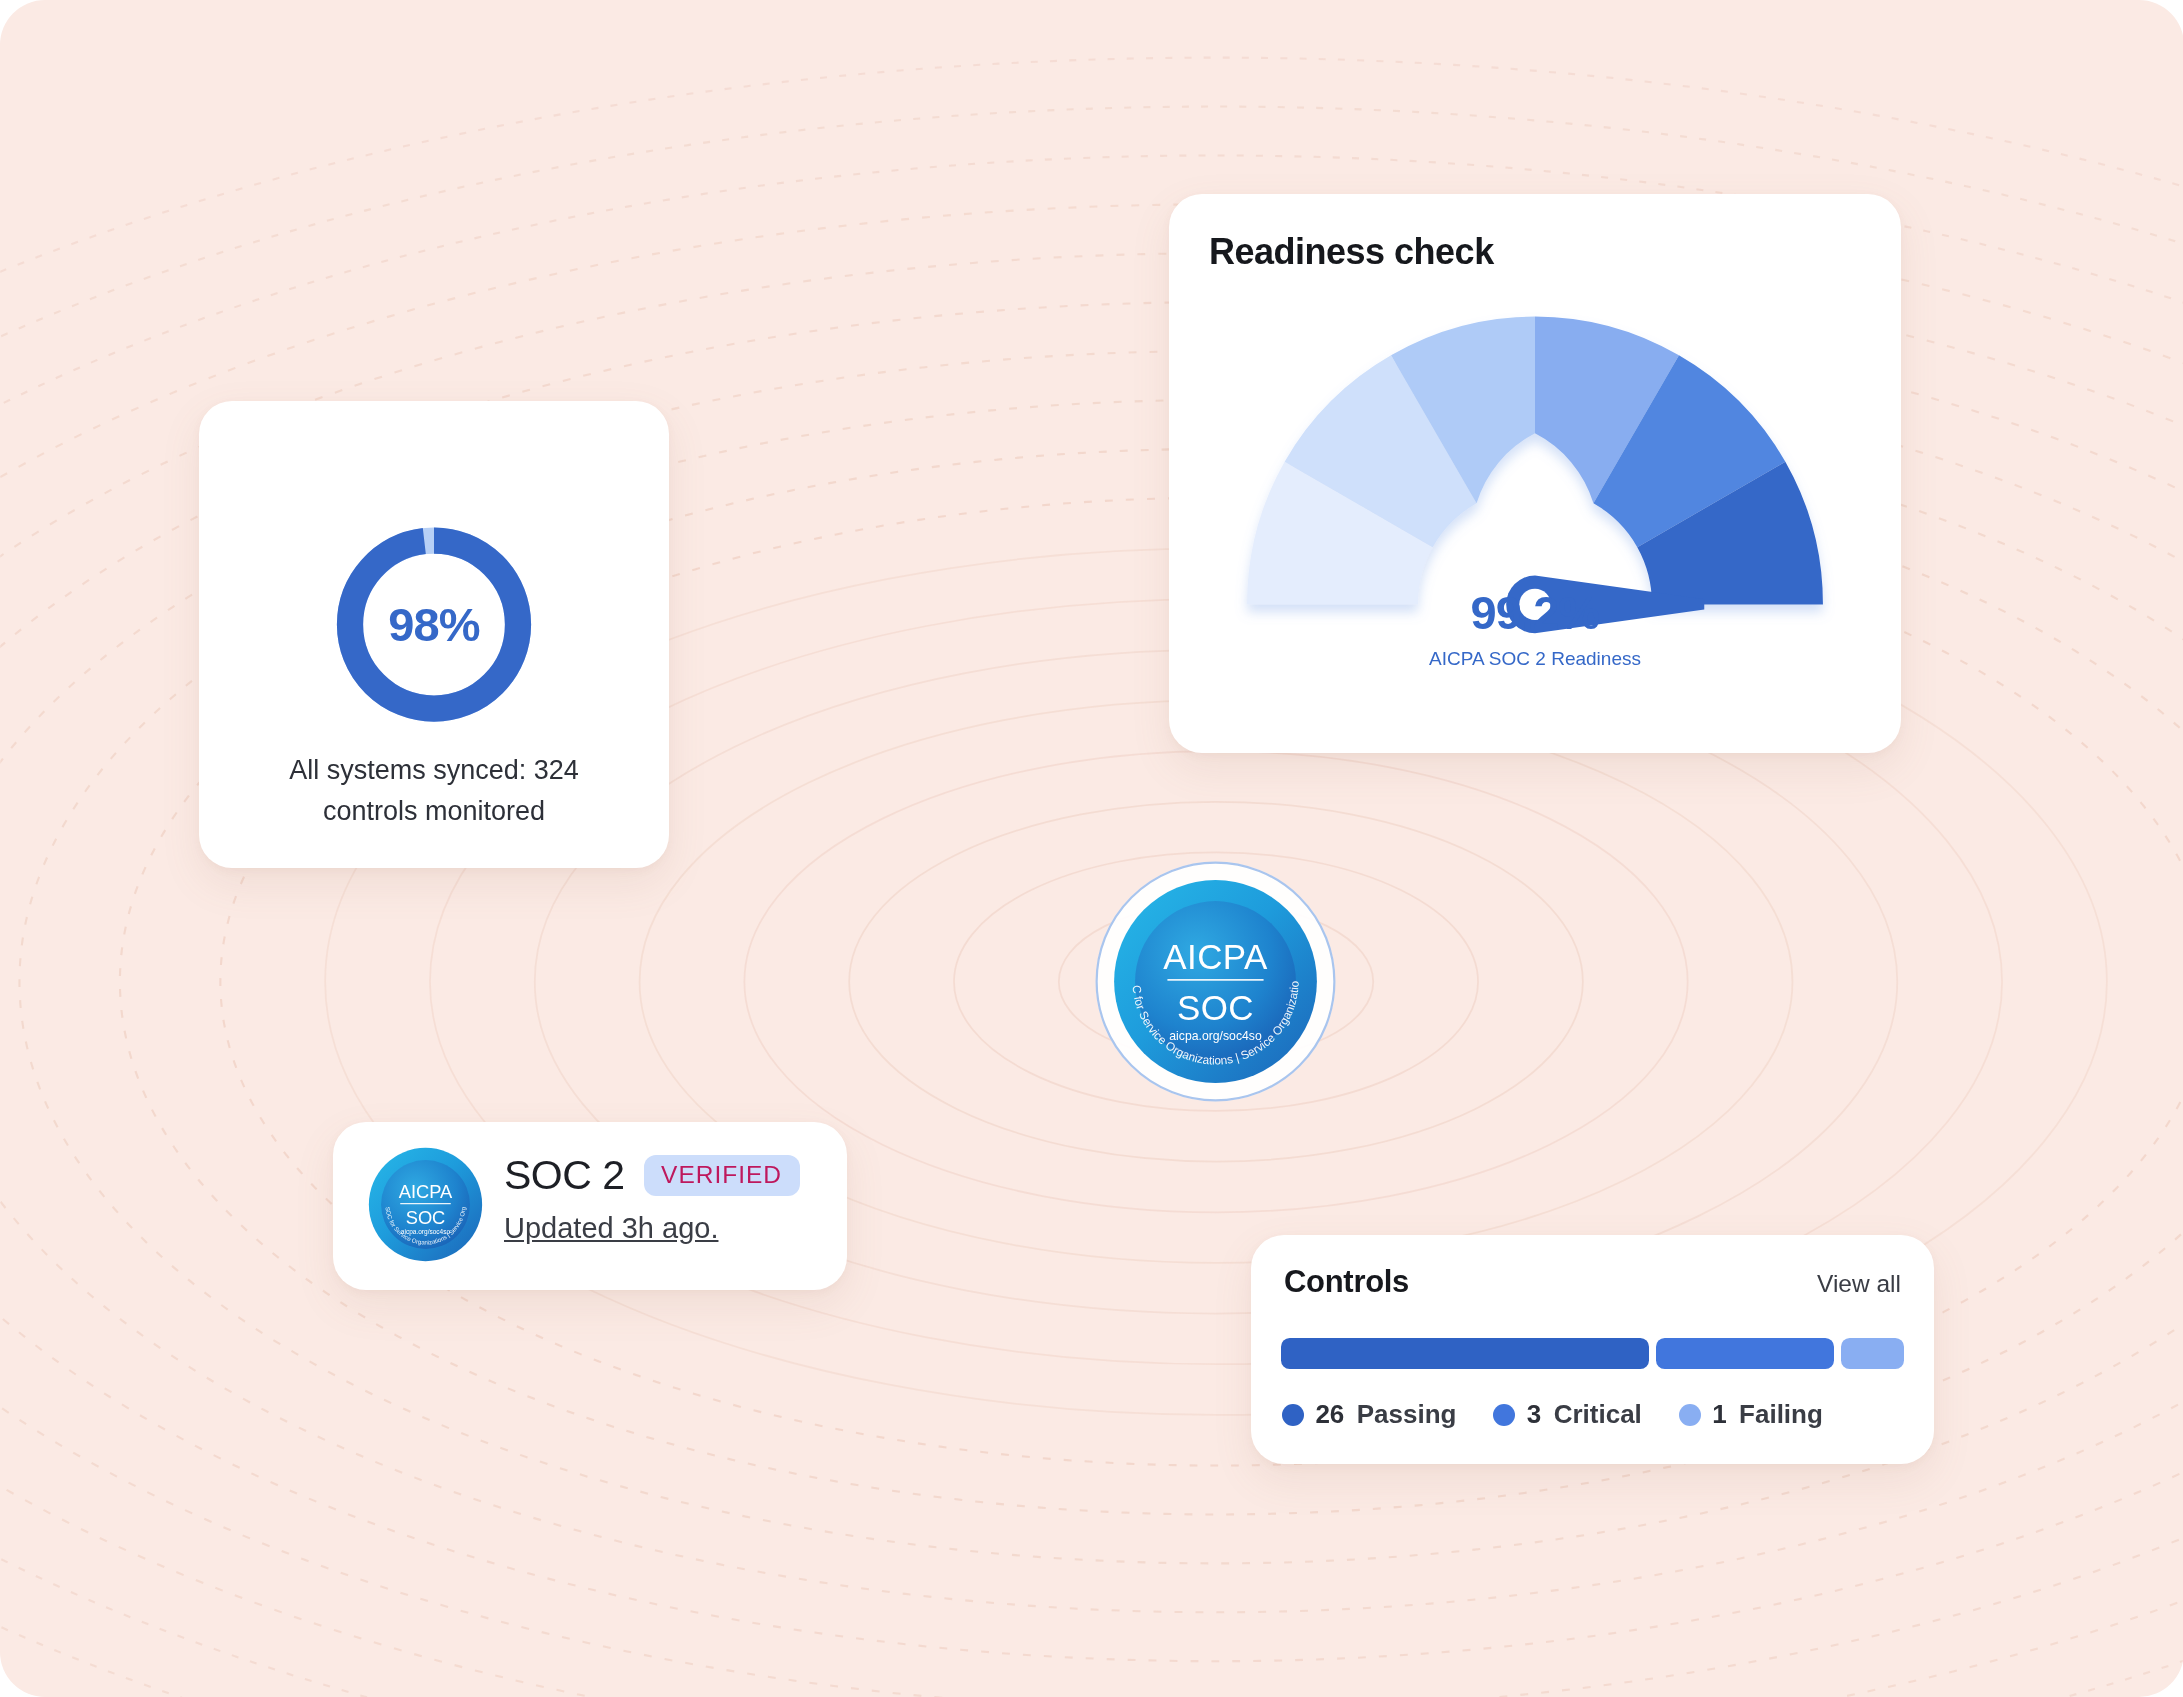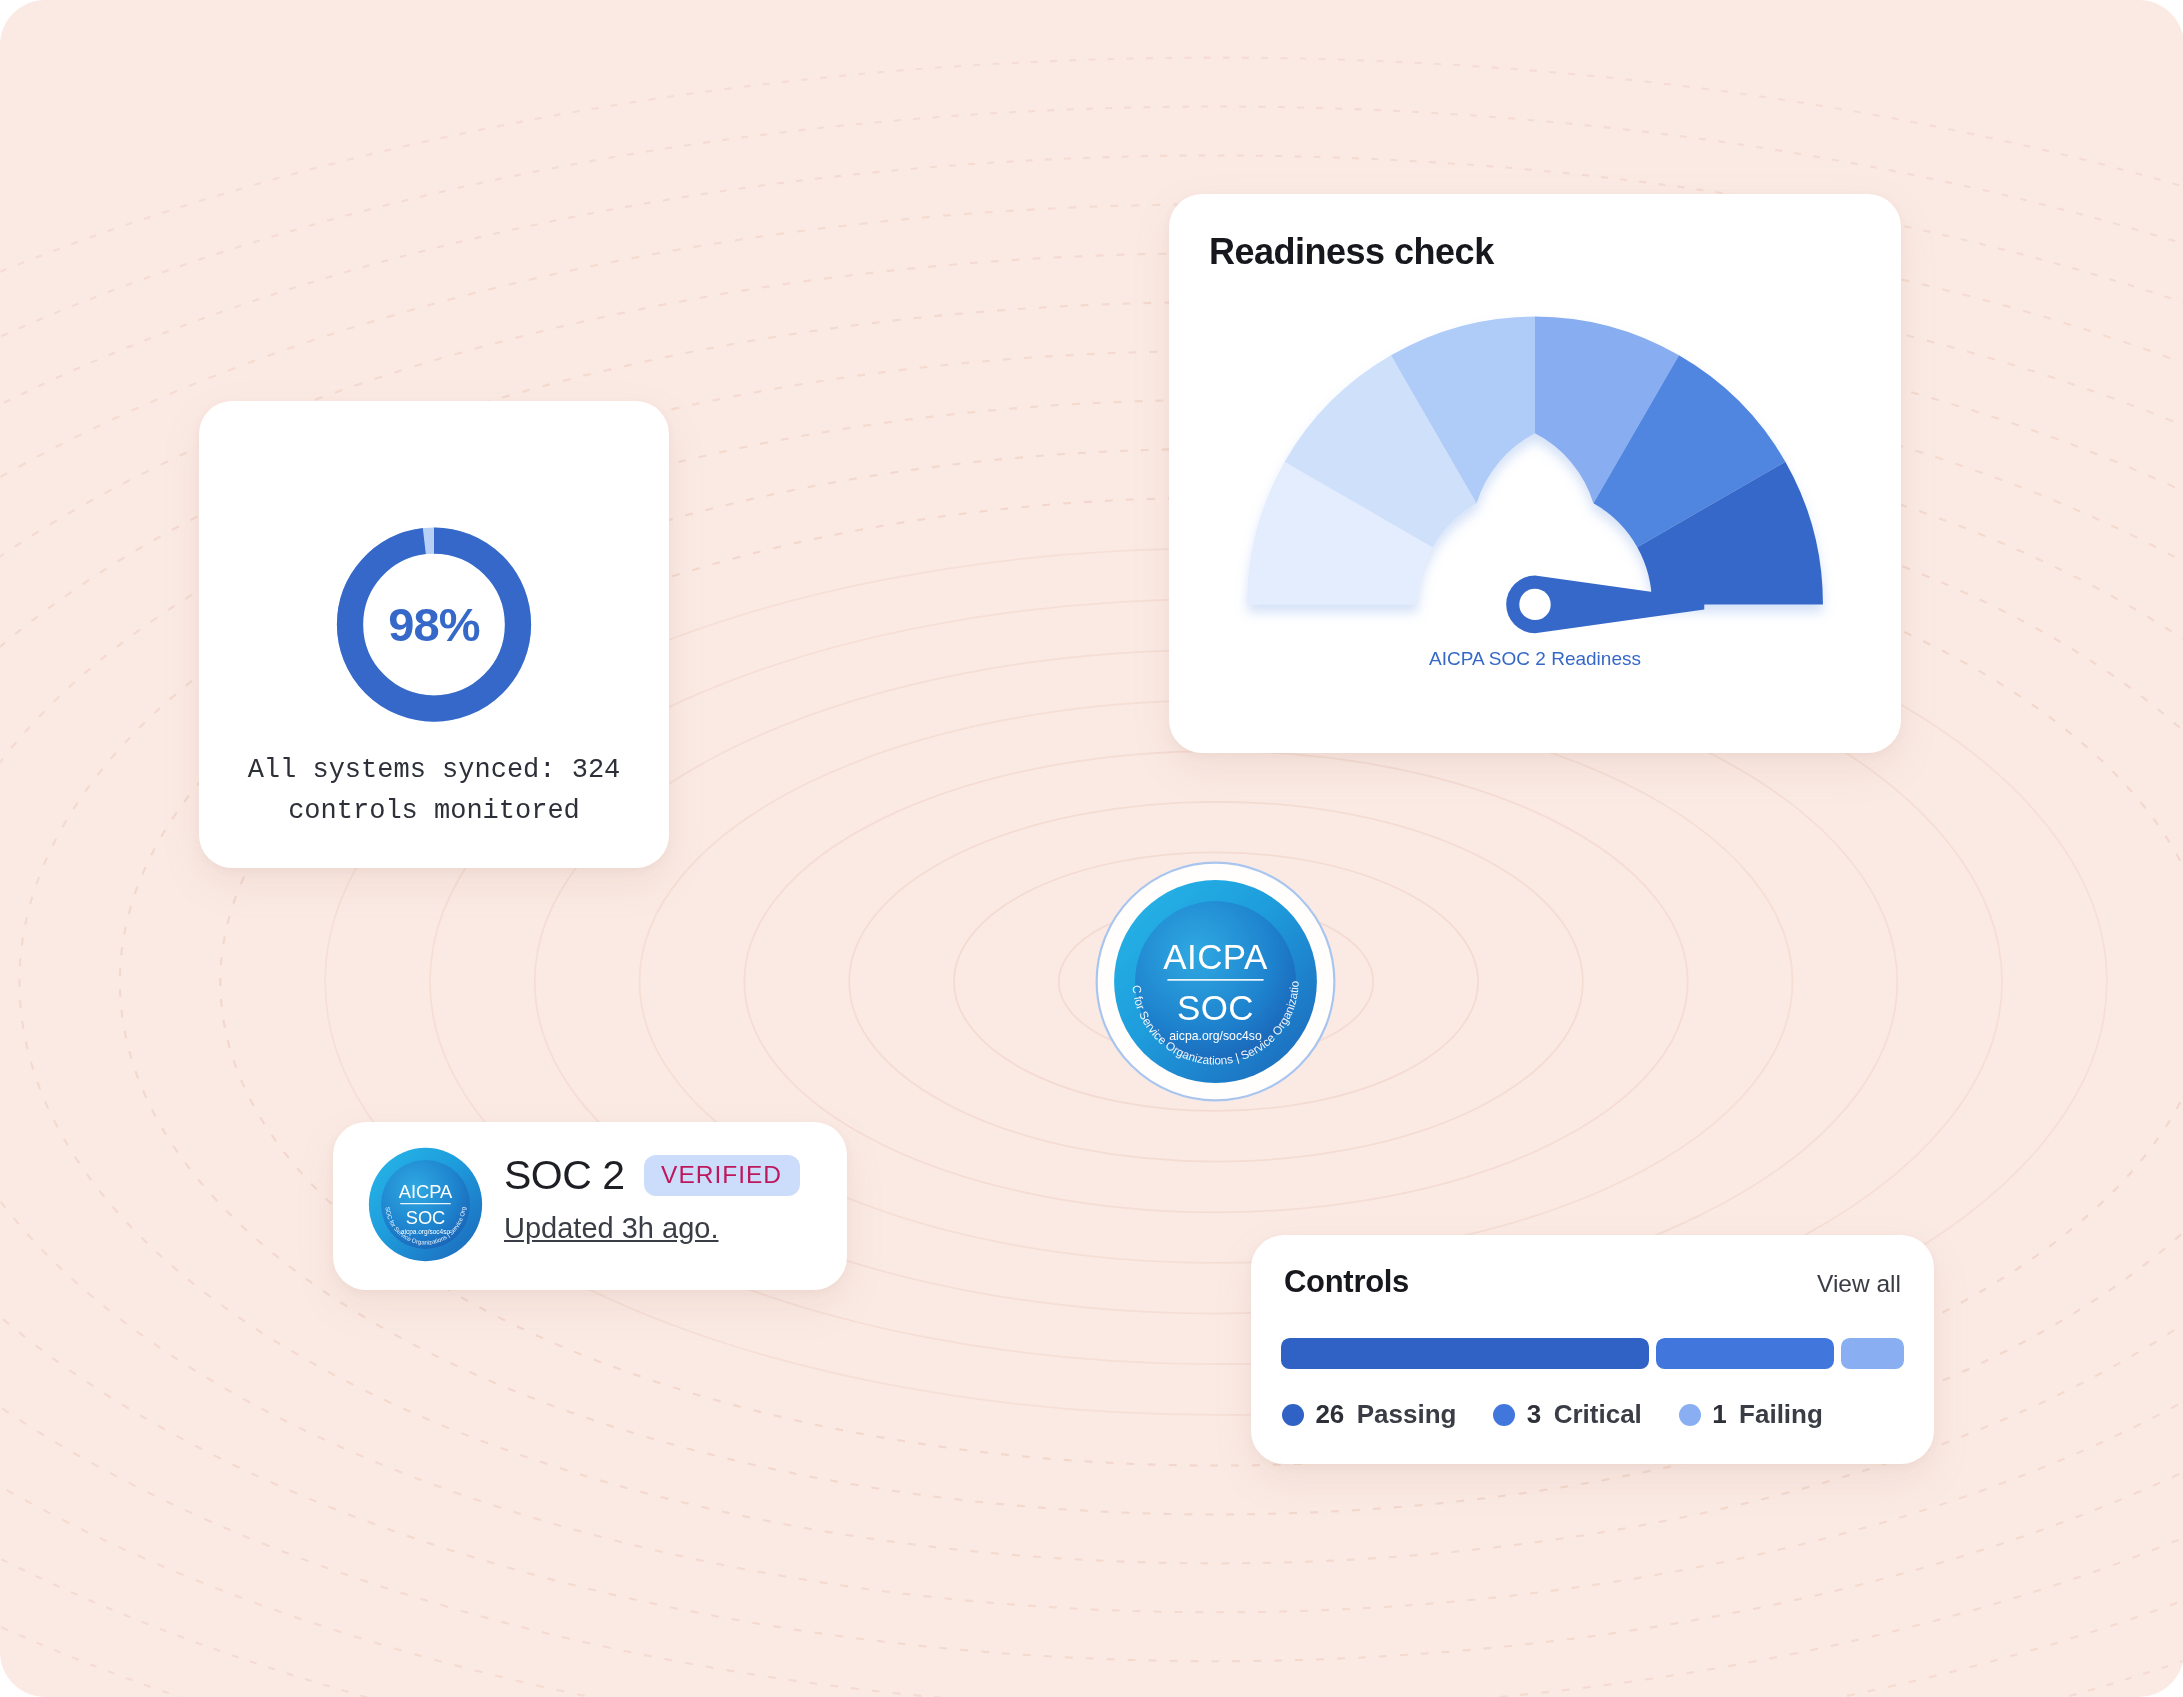--- a/index.html
+++ b/index.html
@@ -92,21 +92,20 @@
   }
   .compliance-sub {
     position: absolute;
     left: 42px; right: 42px;
     top: 349px;
     text-align: center;
     font-size: 27px;
     line-height: 1.50;
     color: #2D3038;
     font-weight: 400;
-    font-family: Liberation Mono, monospace;
   }
 
   
   #readiness-card {
     left: 1169px;
     top: 194px;
     width: 732px;
     height: 559px;
   }
   #readiness-card .card-title {
@@ -344,20 +343,21 @@
           </g>
 
           <g>
             <path d="M 380 317 L 574 344 L 574 356 L 380 383
                      A 33 33 0 0 1 380 317 Z" fill="#3568C8"></path>
             <circle cx="380" cy="350" r="18" fill="#FFFFFF"></circle>
           </g>
         </svg>
       </div>
 
+      <div class="gauge-value">99.2%</div>
       <div class="gauge-label">AICPA SOC 2 Readiness</div>
     </div>
 
     <div id="center-seal">
       <svg viewBox="0 0 278 278" width="243" height="243" xmlns="http://www.w3.org/2000/svg">
         <defs>
           <linearGradient id="sealGradC" x1="0" y1="0" x2="1" y2="1">
             <stop offset="0%" stop-color="#27B8E8"></stop>
             <stop offset="45%" stop-color="#1E9CDC"></stop>
             <stop offset="100%" stop-color="#1C64B8"></stop>

